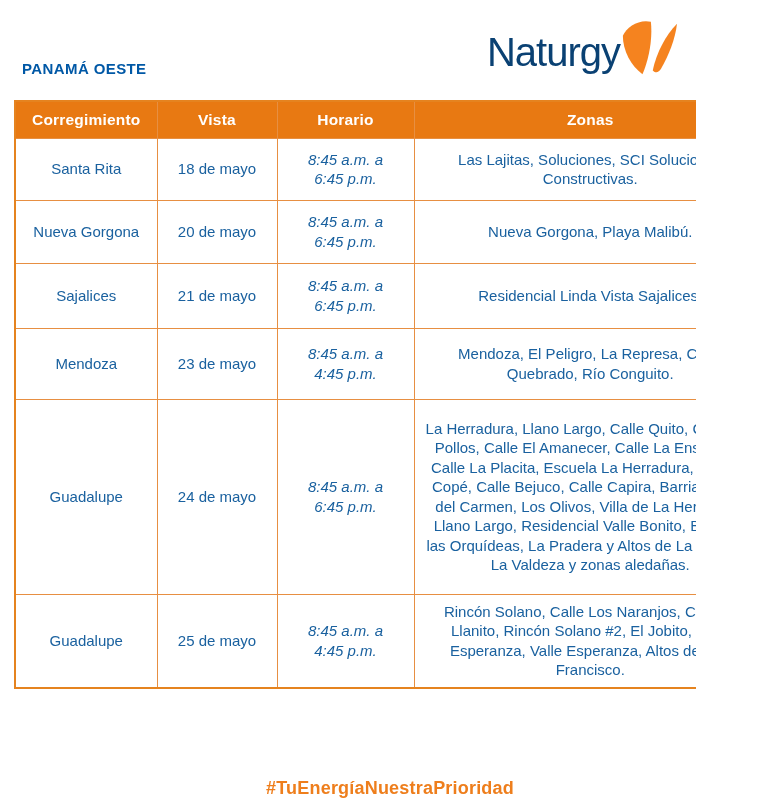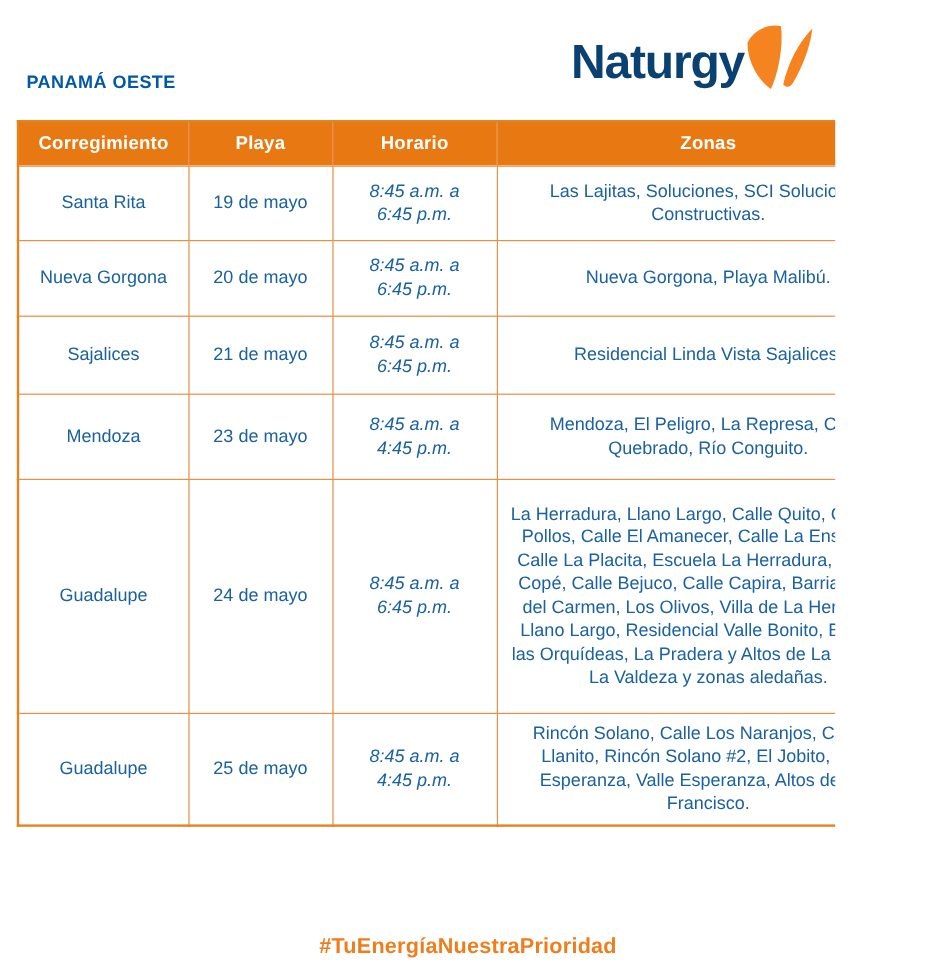--- a/index.html
+++ b/index.html
@@ -29,21 +29,21 @@
 
   .logo {
     position: absolute;
     right: 16px;
     top: 20px;
     display: flex;
     align-items: flex-start;
   }
   .wordmark {
     font-size: 40px;
-    font-weight: bold;
+    font-weight: normal;
     letter-spacing: -1px;
     color: #0A4173;
     margin-top: 12px;
     line-height: 1;
   }
   .wing { width: 62px; height: 56px; margin-left: -2px; }
 
   
   .schedule {
     position: absolute;
@@ -121,29 +121,29 @@
   <table class="schedule">
     <colgroup>
       <col style="width:142px">
       <col style="width:120px">
       <col style="width:137px">
       <col style="width:353px">
     </colgroup>
     <thead>
       <tr class="hrow">
         <th>Corregimiento</th>
-        <th>Playa</th>
+        <th>Vista</th>
         <th>Horario</th>
         <th>Zonas</th>
       </tr>
     </thead>
     <tbody>
       <tr class="r1">
         <td>Santa Rita</td>
-        <td>19 de mayo</td>
+        <td>18 de mayo</td>
         <td class="c-hor">8:45 a.m. a 6:45 p.m.</td>
         <td>Las Lajitas, Soluciones, SCI Soluciones Constructivas.</td>
       </tr>
       <tr class="r2">
         <td>Nueva Gorgona</td>
         <td>20 de mayo</td>
         <td class="c-hor">8:45 a.m. a 6:45 p.m.</td>
         <td>Nueva Gorgona, Playa Malibú.</td>
       </tr>
       <tr class="r3">

